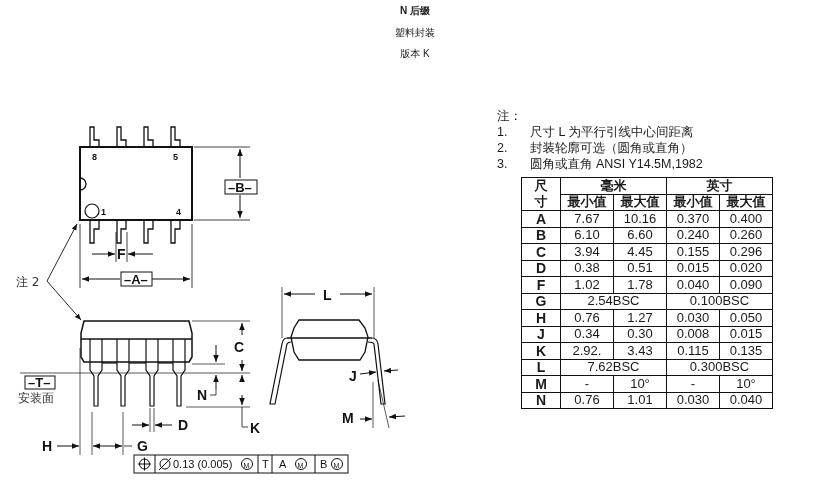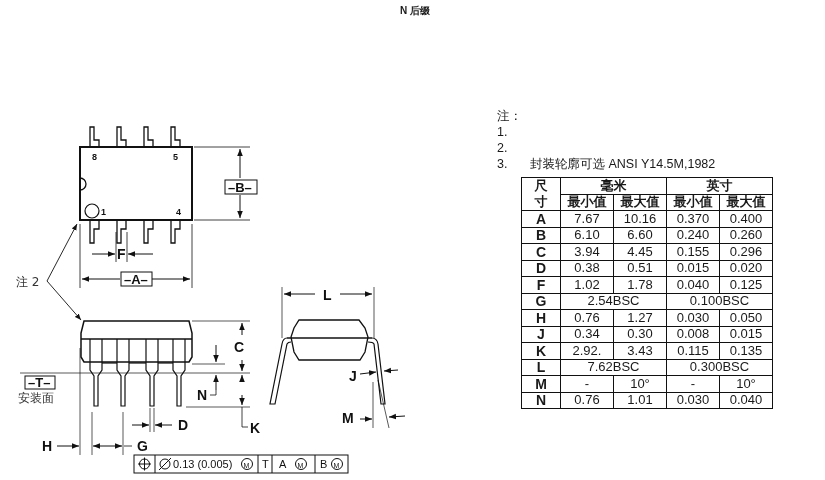--- a/index.html
+++ b/index.html
@@ -20,33 +20,37 @@
   .c0 { width:38px; } .c1,.c2,.c3,.c4 { width:52px;margin-left:28px; }
   svg { position:absolute; left:0; top:0; }
   .lbl { font-family:"Liberation Sans", sans-serif; font-weight:bold; font-size:13px; }
   .cn { font-family:"DejaVu Sans", sans-serif; font-size:12px; }
 </style>
 </head>
 <body>
 
 <div class="title-block">
   <div class="t-main">N 后缀</div>
+  <div>塑料封装</div>
+  <div>版本 K</div>
 </div>
 
 <div class="notes">
   <div>注：</div>
   <div class="row">
     <span class="num">1.</span>
+    <span>尺寸 L 为平行引线中心间距离</span>
   </div>
   <div class="row">
     <span class="num">2.</span>
+    <span>封装轮廓可选（圆角或直角）</span>
   </div>
   <div class="row">
     <span class="num">3.</span>
-    <span>封装轮廓可选 ANSI Y14.5M,1982</span>
+    <span>圆角或直角 ANSI Y14.5M,1982</span>
   </div>
 </div>
 
 <table class="dims">
   <tbody>
       <tr>
     <th class="c0" style="border-bottom:none;">尺</th>
     <th colspan="2">毫米</th>
     <th colspan="2">英寸</th>
   </tr>
@@ -83,21 +87,21 @@
     <td>0.38</td>
     <td>0.51</td>
     <td>0.015</td>
     <td>0.020</td>
   </tr>
   <tr>
     <td class="dimlbl">F</td>
     <td>1.02</td>
     <td>1.78</td>
     <td>0.040</td>
-    <td>0.125</td>
+    <td>0.090</td>
   </tr>
   <tr>
     <td class="dimlbl">G</td>
     <td colspan="2">2.54BSC</td>
     <td colspan="2">0.100BSC</td>
   </tr>
   <tr>
     <td class="dimlbl">H</td>
     <td>0.76</td>
     <td>1.27</td>

